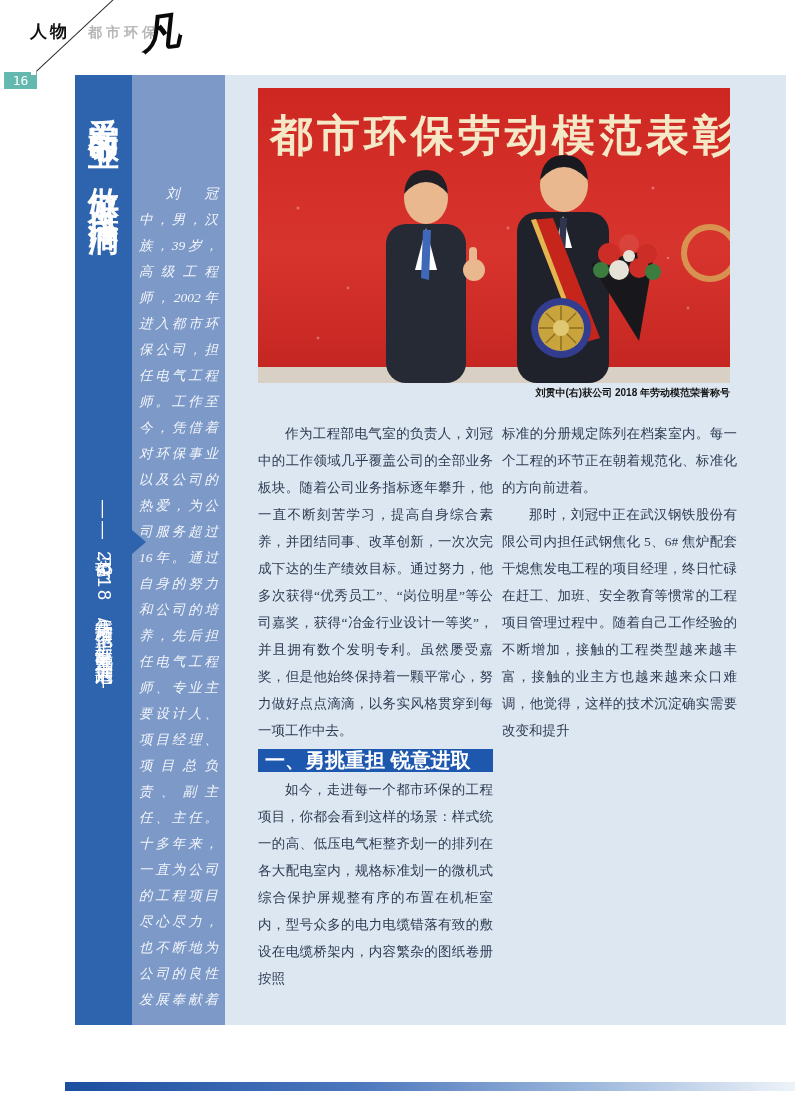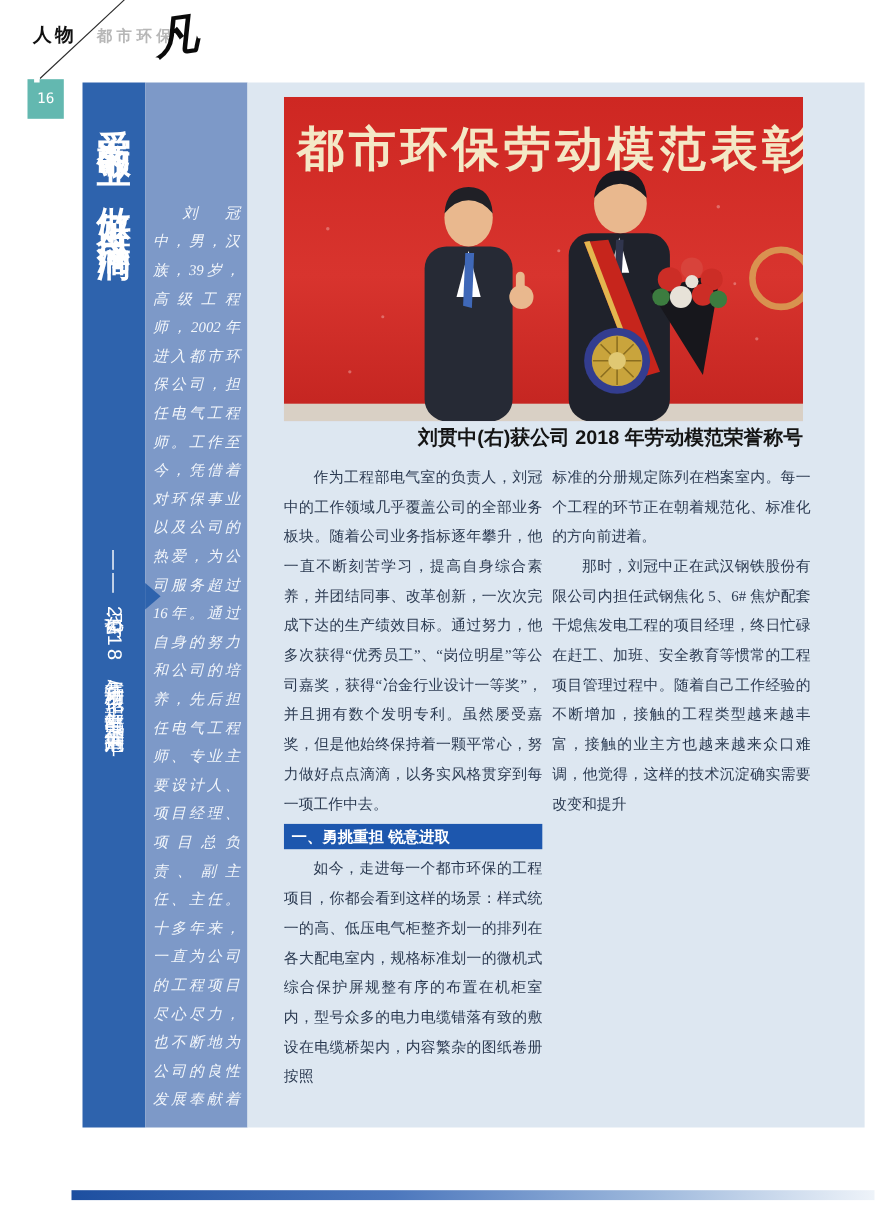--- a/index.html
+++ b/index.html
@@ -10,23 +10,23 @@
 
   
   .section-label { left:30px; top:20px; font-family:"Liberation Sans",sans-serif;
     font-weight:bold; font-size:17px; letter-spacing:3px; color:#111; }
   .diag-line { left:36px; top:71px; width:106px; height:1.4px; background:#2b2b2b;
     transform:rotate(-43deg); transform-origin:0 0; }
   .mag-name { left:88px; top:24px; font-family:Liberation Mono, monospace;
     font-size:14px; letter-spacing:4px; color:#b7b7b7; font-weight:bold; }
   .mag-glyph { left:140px; top:6px; font-size:40px; font-style:italic; font-weight:bold;
     color:#0a0a0a; transform:rotate(-8deg); font-family:"DejaVu Serif",serif; }
-  .page-badge { left:4px; top:72px; width:33px; height:36px; background:#63b8b0;
+  .page-badge { left:4px; top:72px; width:33px; height:17px; background:#63b8b0;
     color:#fff; font-family:"DejaVu Sans Mono",monospace; font-size:13px;
-    display:flex; align-items:center; justify-content:center;margin-left:21px; }
+    display:flex; align-items:center; justify-content:center; }
   .badge-notch { left:31px; top:70px; width:5px; height:5px; background:#fff; }
 
   
   #content { left:75px; top:75px; width:711px; height:950px; }
   .strip-dark { left:0; top:0; width:57px; height:950px; background:#2e63ad; }
   .strip-light { left:57px; top:0; width:93px; height:950px; background:#7d99c8; }
   .content-bg { left:150px; top:0; width:561px; height:950px; background:#dde7f1; }
 
   .v-title { left:0; top:18px; width:57px; height:410px; color:#fff;
     writing-mode:vertical-rl; text-orientation:upright;
@@ -40,32 +40,32 @@
     border-bottom:12px solid transparent; }
 
   .bio { left:57px; top:106px; width:93px; height:830px; padding:0 7px;
     color:#f2f6fb; font-style:italic; font-size:13.5px; line-height:26px;
     text-align:justify; text-indent:2em; overflow:hidden; }
 
   
   .photo { left:183px; top:13px; width:472px; height:295px; overflow:hidden; }
   .caption { left:183px; top:311px; width:472px; text-align:right;
     font-family:"Liberation Sans",sans-serif; font-weight:bold;
-    font-size:18px; color:#141414; }
+    font-size:10px; color:#141414; }
 
   
   .columns { left:183px; top:345px; width:479px; height:592px; display:flex;
     gap:9px; overflow:hidden; }
   .col { width:235px; color:#2c3b52; font-size:13.5px; line-height:27px;
     text-align:justify; }
   .col p { text-indent:2em; }
   .col p.no-indent { text-indent:0; }
   .sub-heading { background:#1d57ae; color:#fff; height:23px; line-height:23px;
     padding-left:7px; margin:5px 0 4px 0;
-    font-family:"Liberation Sans",sans-serif; font-weight:bold; font-size:14px; }
+    font-family:"Liberation Sans",sans-serif; font-weight:bold; font-size:20px; }
 
   
   .footer-bar { left:65px; top:1082px; width:730px; height:9px;
     background:linear-gradient(to right,#1d4fa0 0%,#4c77bd 40%,#9db8dc 72%,#eef3f9 100%); }
 </style>
 </head>
 <body>
 
 <div id="page">
 

